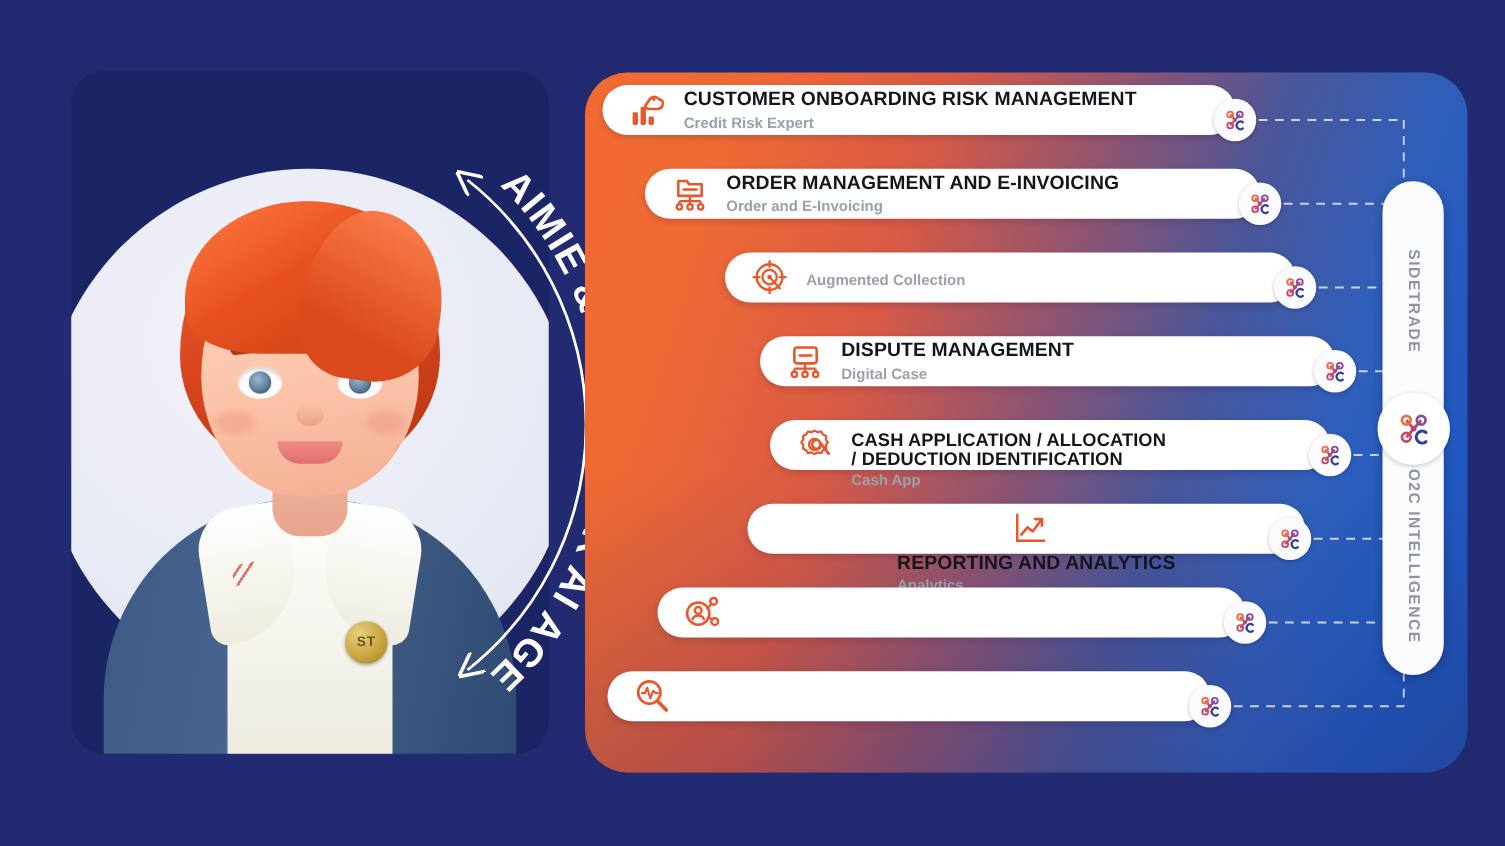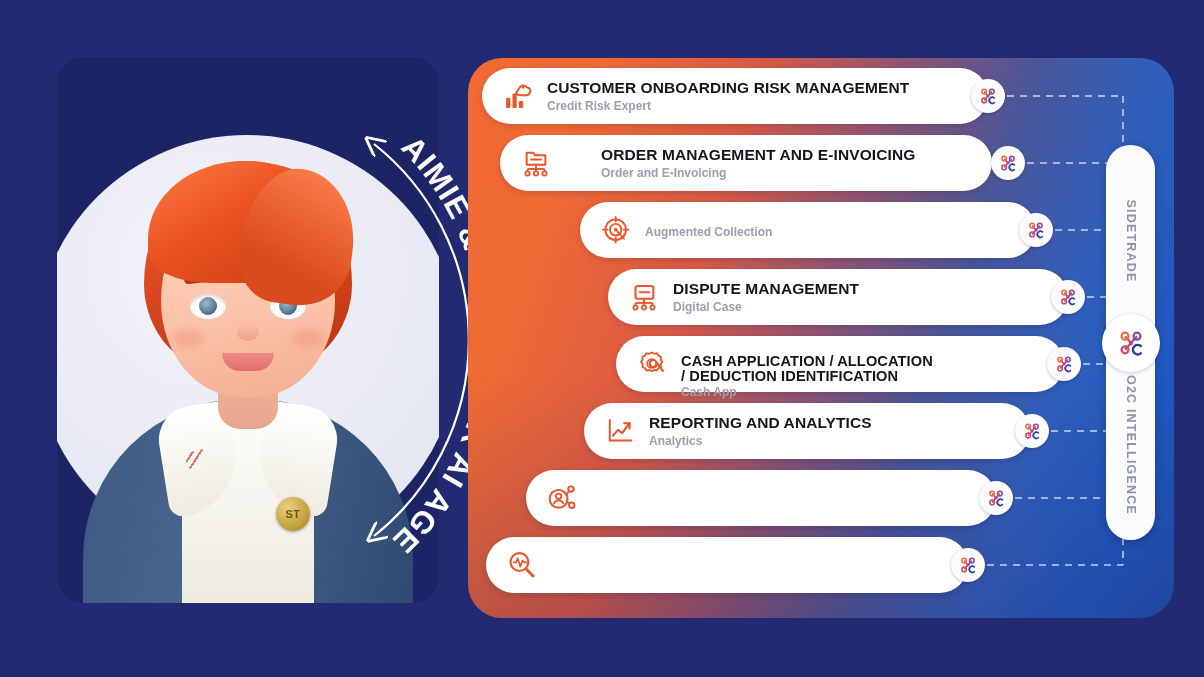--- a/index.html
+++ b/index.html
@@ -193,21 +193,21 @@
   }
 
   
   .connectors { position: absolute; left: 468px; top: 58px; width: 706px; height: 560px; pointer-events: none; }
 
   
   .cards { position: absolute; left: 468px; top: 58px; width: 706px; height: 560px; }
 
   .card {
     position: absolute;
-    height: 56px;
+    height: 40px;
     background: #ffffff;
     border-radius: 28px;
     display: flex;
     align-items: center;
     padding-left: 16px;
     box-shadow: 0 2px 6px rgba(20,10,50,.18);
   }
   .card-icon {
     width: 40px; height: 40px;
     flex: 0 0 40px;
@@ -374,21 +374,21 @@
     <line x1="13" y1="12" x2="20" y2="20" stroke="#c9496b" stroke-width="2.8"></line>
     <line x1="27" y1="12" x2="20" y2="20" stroke="#9a4a8c" stroke-width="2.8"></line>
     <line x1="13" y1="28" x2="20" y2="20" stroke="#c9496b" stroke-width="2.8"></line>
     <circle cx="13" cy="12" r="4.2" fill="none" stroke="#ef6c3f" stroke-width="2.8"></circle>
     <circle cx="27" cy="12" r="4.2" fill="none" stroke="#8e4a97" stroke-width="2.8"></circle>
     <circle cx="13" cy="28" r="4.2" fill="none" stroke="#c9496b" stroke-width="2.8"></circle>
     <circle cx="20" cy="20" r="2.8" fill="#b4487c"></circle>
     <path d="M 31.5 23.5 A 5.6 5.6 0 1 0 31.5 32.2" fill="none" stroke="#2e3f9e" stroke-width="3.1" stroke-linecap="round"></path>
   </svg>
     </div>
-    <div class="card" style="left: 32px; top: 77px; width: 492px; gap: 36px;">
+    <div class="card" style="left: 48px; top: 77px; width: 492px;">
       <div class="card-icon">
     <svg width="34" height="34" viewBox="0 0 40 40">
       <path d="M 9 8 h 8 l 2 3 h 12 v 11 h -22 z" fill="none" stroke="#e8562a" stroke-width="2.4" stroke-linejoin="round"></path>
       <line x1="14" y1="16" x2="26" y2="16" stroke="#e8562a" stroke-width="2.4" stroke-linecap="round"></line>
       <line x1="20" y1="22" x2="20" y2="27" stroke="#e8562a" stroke-width="2.2"></line>
       <line x1="10" y1="27" x2="30" y2="27" stroke="#e8562a" stroke-width="2.2"></line>
       <line x1="10" y1="27" x2="10" y2="30" stroke="#e8562a" stroke-width="2.2"></line>
       <line x1="20" y1="27" x2="20" y2="30" stroke="#e8562a" stroke-width="2.2"></line>
       <line x1="30" y1="27" x2="30" y2="30" stroke="#e8562a" stroke-width="2.2"></line>
       <circle cx="10" cy="32.4" r="2.5" fill="none" stroke="#e8562a" stroke-width="2.2"></circle>
@@ -495,21 +495,21 @@
     <line x1="13" y1="12" x2="20" y2="20" stroke="#c9496b" stroke-width="2.8"></line>
     <line x1="27" y1="12" x2="20" y2="20" stroke="#9a4a8c" stroke-width="2.8"></line>
     <line x1="13" y1="28" x2="20" y2="20" stroke="#c9496b" stroke-width="2.8"></line>
     <circle cx="13" cy="12" r="4.2" fill="none" stroke="#ef6c3f" stroke-width="2.8"></circle>
     <circle cx="27" cy="12" r="4.2" fill="none" stroke="#8e4a97" stroke-width="2.8"></circle>
     <circle cx="13" cy="28" r="4.2" fill="none" stroke="#c9496b" stroke-width="2.8"></circle>
     <circle cx="20" cy="20" r="2.8" fill="#b4487c"></circle>
     <path d="M 31.5 23.5 A 5.6 5.6 0 1 0 31.5 32.2" fill="none" stroke="#2e3f9e" stroke-width="3.1" stroke-linecap="round"></path>
   </svg>
     </div>
-    <div class="card" style="left: 116px; top: 345px; width: 446px;">
+    <div class="card" style="left: 130px; top: 345px; width: 446px; flex-direction: column;">
       <div class="card-icon">
     <svg width="33" height="33" viewBox="0 0 40 40">
       <polyline points="7,6 7,31 33,31" fill="none" stroke="#e8562a" stroke-width="2.4" stroke-linecap="round"></polyline>
       <polyline points="11,25 17,18 22,22 31,10" fill="none" stroke="#e8562a" stroke-width="2.6" stroke-linecap="round" stroke-linejoin="round"></polyline>
       <polyline points="24.5,10 31,10 31,16.5" fill="none" stroke="#e8562a" stroke-width="2.6" stroke-linecap="round" stroke-linejoin="round"></polyline>
     </svg>
       </div>
       <div class="card-text">
         <div class="card-title">REPORTING AND ANALYTICS</div>
         <div class="card-sub">Analytics</div>

